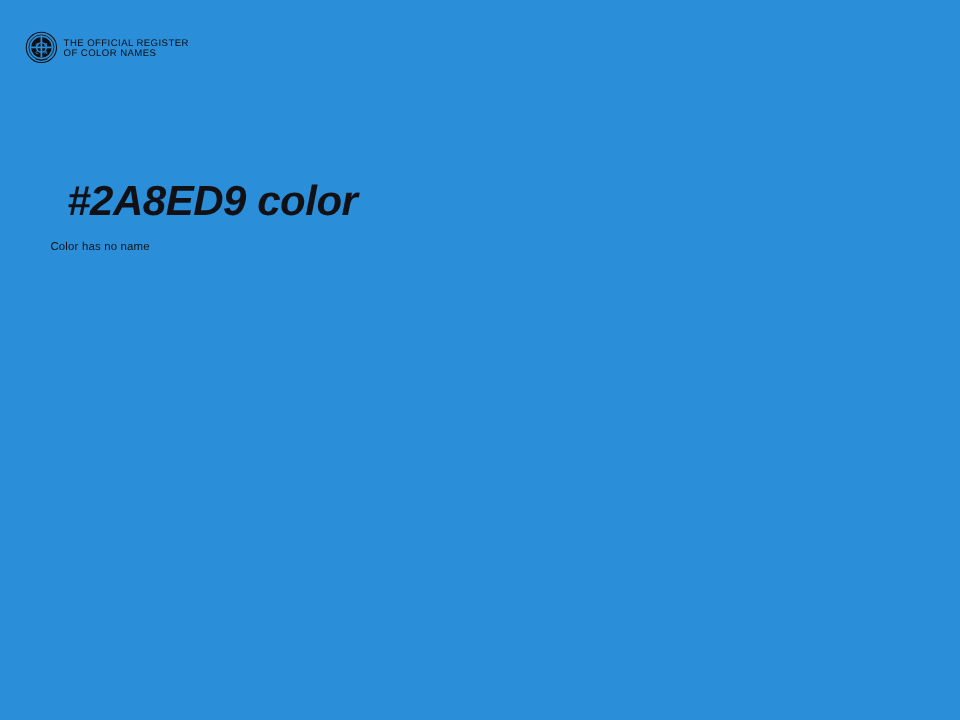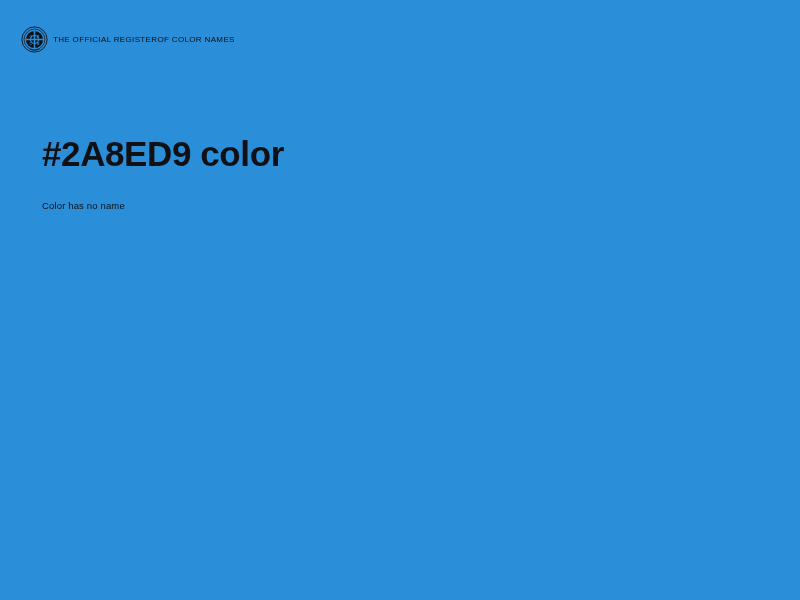--- a/index.html
+++ b/index.html
@@ -34,47 +34,49 @@
 
   .brand-emblem {
     width: 27px;
     height: 27px;
     flex: 0 0 27px;
     display: block;
   }
 
   .brand-text {
     display: flex;
+    flex-direction: column;
     justify-content: center;
     padding-top: 1px;
   }
 
   .brand-line {
     font-family: "Liberation Sans", sans-serif;
     font-size: 8px;
     line-height: 9.5px;
     letter-spacing: 0.35px;
     color: #0d0d12;
     white-space: nowrap;
     font-weight: 400;
   }
 
   
   .headline {
     position: absolute;
     left: 42px;
     top: 133px;
-    margin: 0;
+    margin: 14px;
     font-family: "Liberation Sans", sans-serif;
     font-size: 35px;
     line-height: 42px;
     font-weight: bold;
     letter-spacing: -0.4px;
     color: #101015;
     white-space: nowrap;
+    font-style: italic;
   }
 
   
   .subcaption {
     position: absolute;
     left: 42px;
     top: 199px;
     margin: 0;
     font-family: "Liberation Sans", sans-serif;
     font-size: 9.5px;

